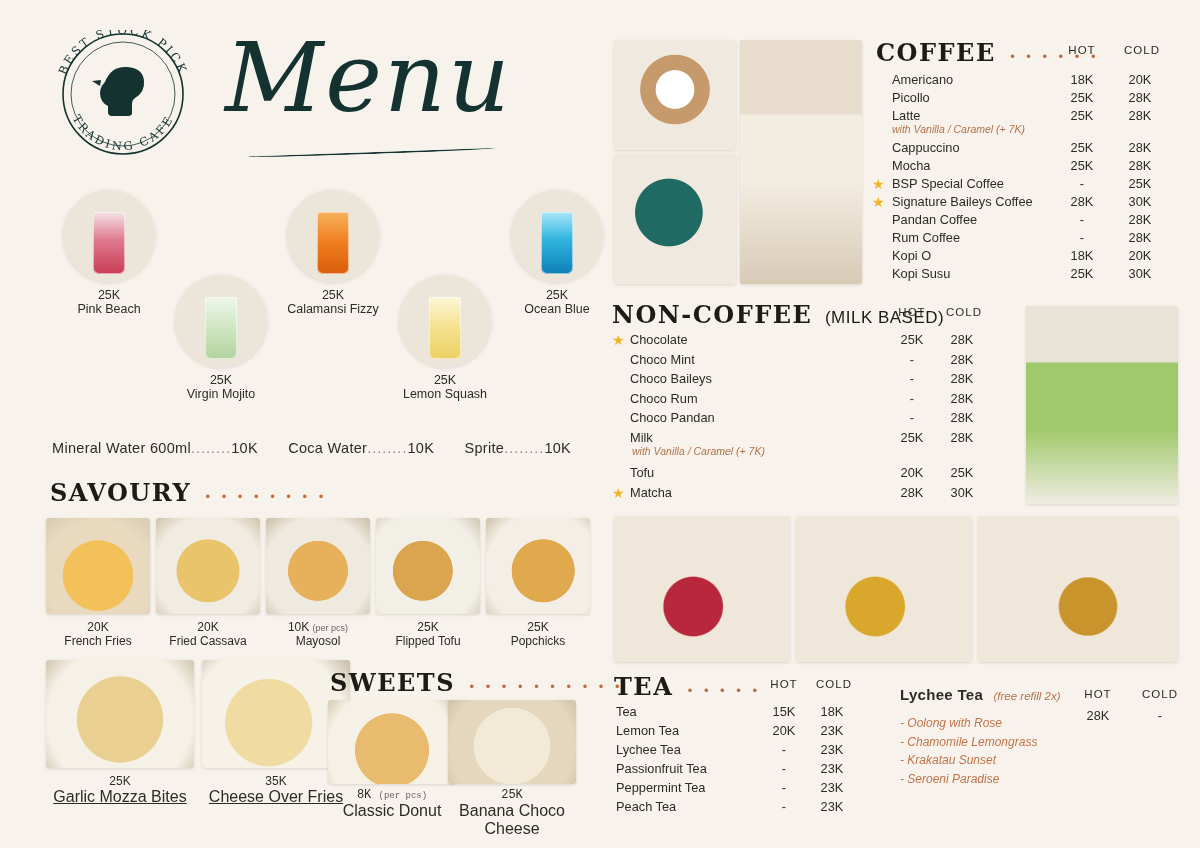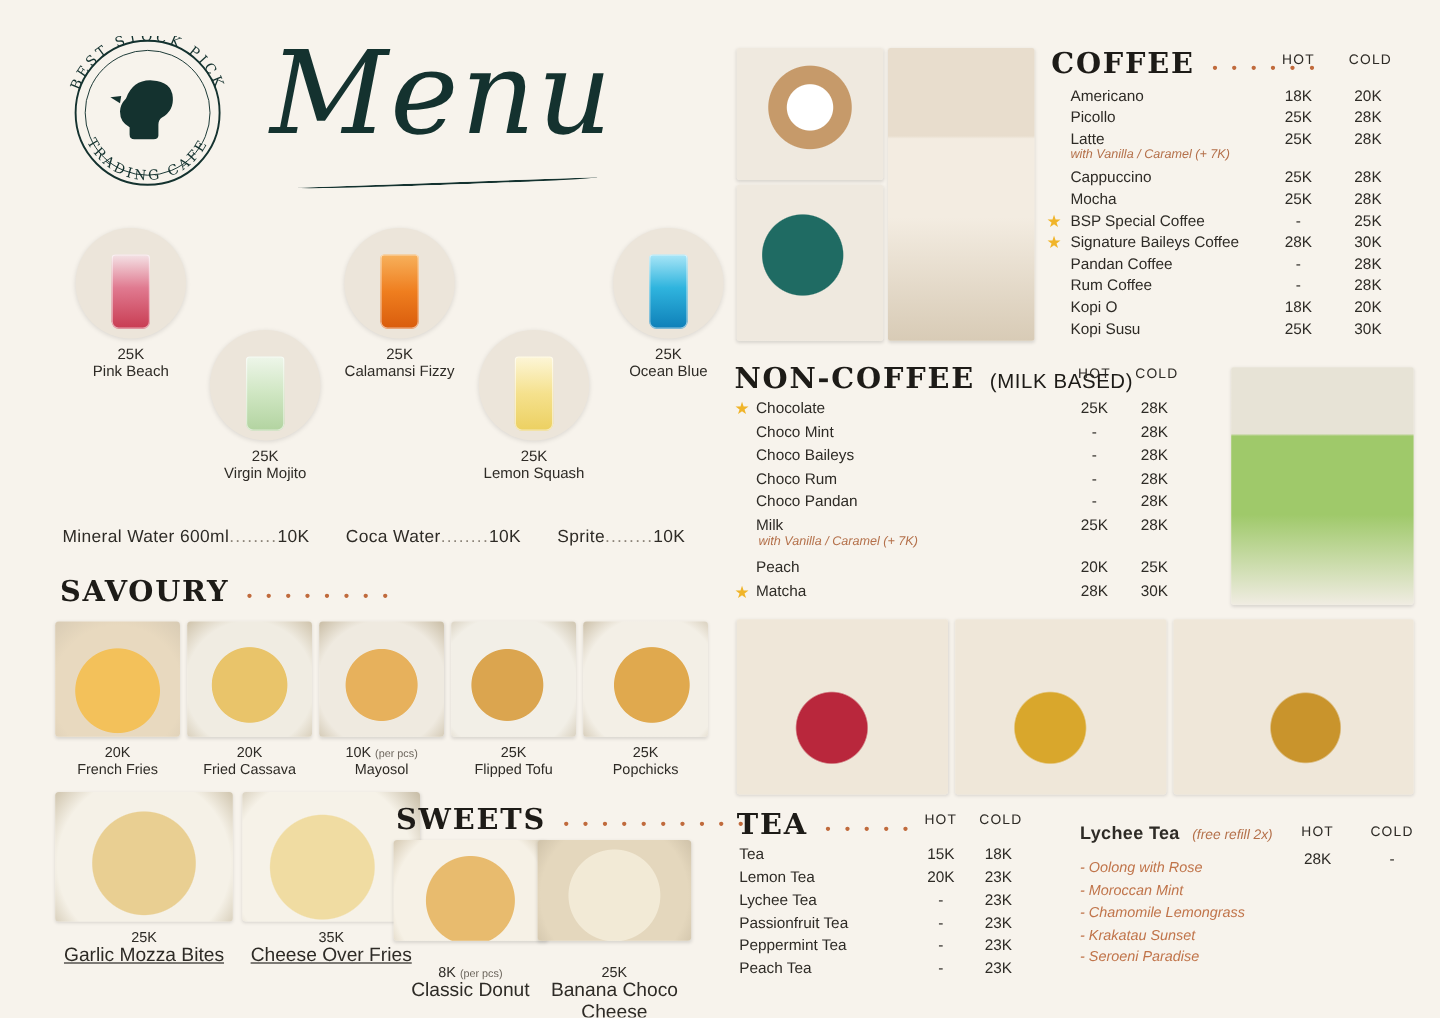--- a/index.html
+++ b/index.html
@@ -85,21 +85,21 @@
   .food2 .name{font-size:16px;text-decoration:underline;}
 
   
   .sweets-title{position:absolute;left:330px;top:668px;}
   .sweet-row{position:absolute;left:328px;top:700px;}
   .sweet{position:absolute;width:128px;text-align:center;}
   .sweet .ph{
     width:128px;height:84px;border-radius:3px;overflow:hidden;position:relative;
     background:#e6ded2;box-shadow:0 1px 3px rgba(0,0,0,.12);
   }
-  .sweet .price{font-size:12px;margin-top:19px;}
+  .sweet .price{font-size:12px;margin-top:4px;font-family:Liberation Mono, monospace;}
   .sweet .name{font-size:16px;}
 
   
   .photo{position:absolute;border-radius:2px;overflow:hidden;background:#ded5c8;
     box-shadow:0 1px 3px rgba(0,0,0,.12);}
 
   
   .coffee-block{position:absolute;left:876px;top:38px;width:300px;}
   .mrow{position:relative;height:18px;font-size:12.8px;}
   .mrow .nm{position:absolute;left:16px;}
@@ -398,21 +398,21 @@
           <span class="h">-</span>
           <span class="c">28K</span>
         </div>
       <div class="ncrow">
           <span class="nm">Milk</span>
           <span class="h">25K</span>
           <span class="c">28K</span>
         </div>
       <div style="font-size:10.5px;font-style:italic;color:#b4704a;margin-left:20px;position:relative;top:-4px;">with Vanilla / Caramel (+ 7K)</div>
       <div class="ncrow" style="margin-top:4px;">
-          <span class="nm">Peach</span>
+          <span class="nm">Tofu</span>
           <span class="h">20K</span>
           <span class="c">25K</span>
         </div>
       <div class="ncrow">
           <span class="star" style="left:0px;">★</span>
           <span class="nm">Matcha</span>
           <span class="h">28K</span>
           <span class="c">30K</span>
         </div>
     </div>
@@ -465,20 +465,19 @@
       <span style="font-size:11.5px;font-style:italic;color:#b4704a;margin-left:6px;">(free refill 2x)</span>
       <span style="position:absolute;left:178px;width:40px;text-align:center;font-size:11.5px;letter-spacing:1px;top:2px;">HOT</span>
       <span style="position:absolute;left:238px;width:44px;text-align:center;font-size:11.5px;letter-spacing:1px;top:2px;">COLD</span>
     </div>
     <div style="position:relative;height:20px;">
       <span style="position:absolute;left:178px;width:40px;text-align:center;font-size:12.8px;">28K</span>
       <span style="position:absolute;left:238px;width:44px;text-align:center;font-size:12.8px;">-</span>
     </div>
     <div class="art-list" style="margin-top:-14px;">
       <div>- Oolong with Rose</div>
-      <div>- Moroccan Mint</div>
       <div>- Chamomile Lemongrass</div>
       <div>- Krakatau Sunset</div>
       <div>- Seroeni Paradise</div>
     </div>
   </div>
 
 </div>
 
 </body></html>

